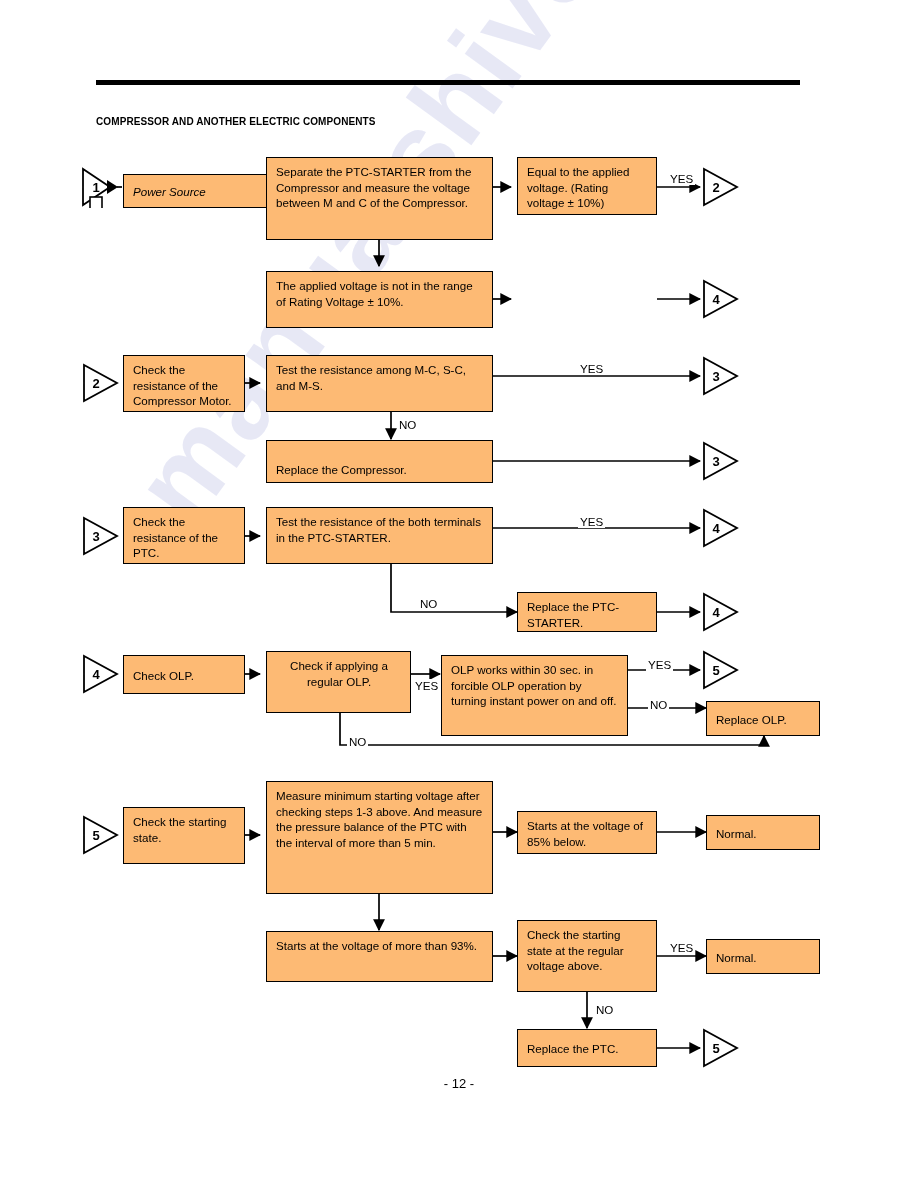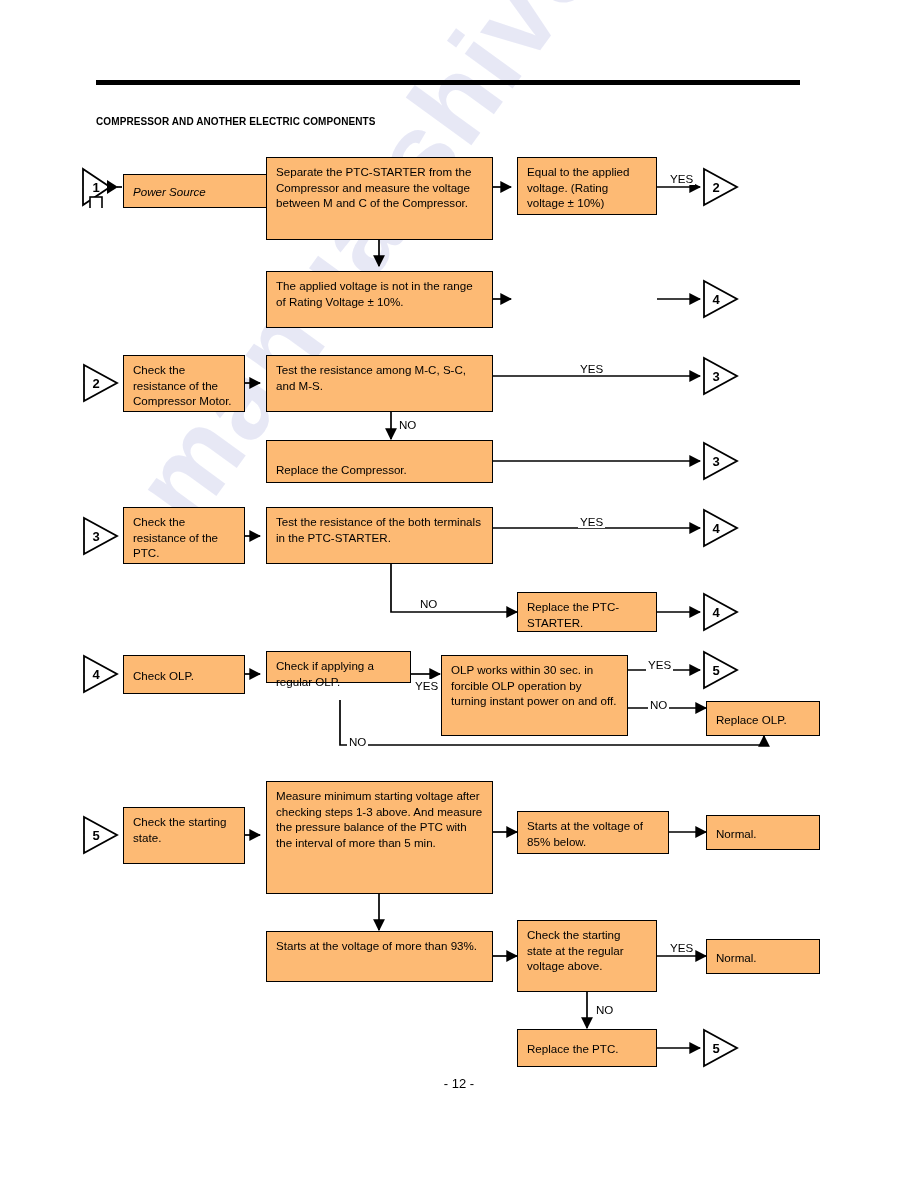--- a/index.html
+++ b/index.html
@@ -298,33 +298,33 @@
   <div class="box" style="left:123px; top:507px; width:122px; height:57px;">Check the resistance of the PTC.</div>
 
   <div class="box" style="left:266px; top:507px; width:227px; height:57px;">Test the resistance of the both terminals in the PTC-STARTER.</div>
 
   <div class="box" style="left:517px; top:592px; width:140px; height:40px;">Replace the PTC-STARTER.</div>
 
   <div class="box v-center" style="left:123px; top:655px; width:122px; height:39px;">
     <span>Check OLP.</span>
   </div>
 
-  <div class="box" style="left:266px; top:651px; width:145px; height:32px;">Check if applying a regular OLP.</div>
+  <div class="box" style="left:266px; top:651px; width:145px; height:62px;text-align:center;">Check if applying a regular OLP.</div>
 
   <div class="box" style="left:441px; top:655px; width:187px; height:81px;">OLP works within 30 sec. in forcible OLP operation by turning instant power on and off.</div>
 
   <div class="box v-center" style="left:706px; top:701px; width:114px; height:35px;">
     <span>Replace OLP.</span>
   </div>
 
   <div class="box" style="left:123px; top:807px; width:122px; height:57px;">Check the starting state.</div>
 
   <div class="box" style="left:266px; top:781px; width:227px; height:113px;">Measure minimum starting voltage after checking steps 1-3 above. And measure the pressure balance of the PTC with the interval of more than 5 min.</div>
 
-  <div class="box" style="left:517px; top:811px; width:152px; height:43px;">Starts at the voltage of 85% below.</div>
+  <div class="box" style="left:517px; top:811px; width:140px; height:43px;">Starts at the voltage of 85% below.</div>
 
   <div class="box v-center" style="left:706px; top:815px; width:114px; height:35px;">
     <span>Normal.</span>
   </div>
 
   <div class="box" style="left:266px; top:931px; width:227px; height:51px;">Starts at the voltage of more than 93%.</div>
 
   <div class="box" style="left:517px; top:920px; width:140px; height:72px;">Check the starting state at the regular voltage above.</div>
 
   <div class="box v-center" style="left:706px; top:939px; width:114px; height:35px;">

